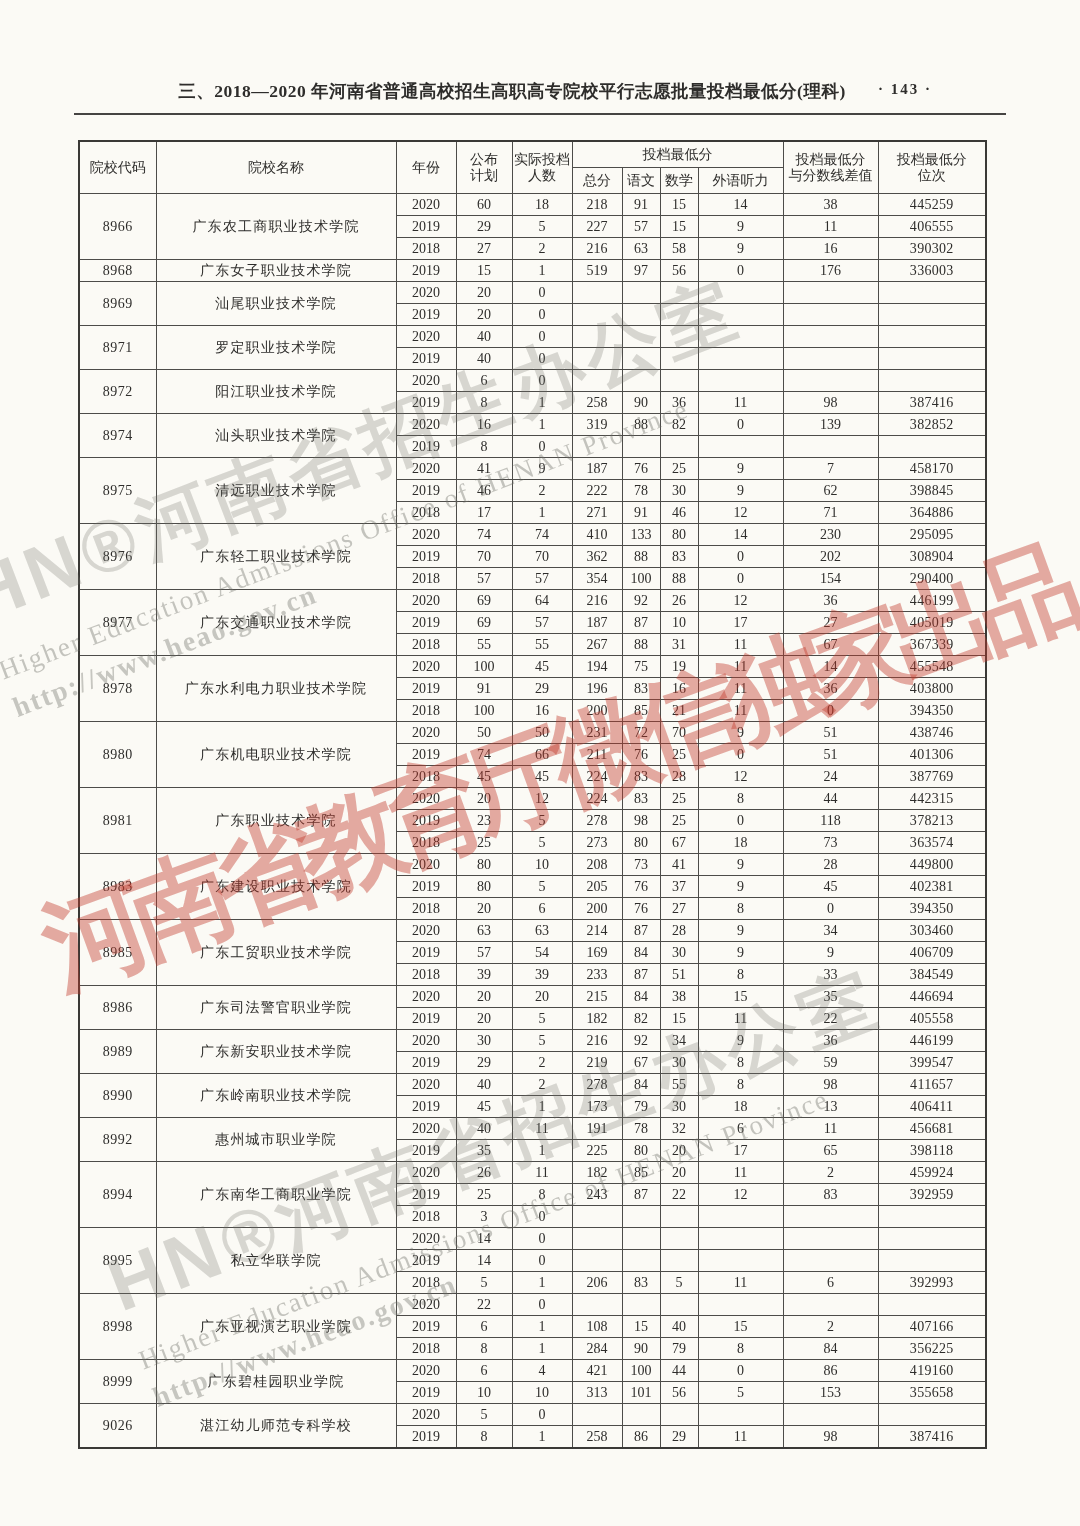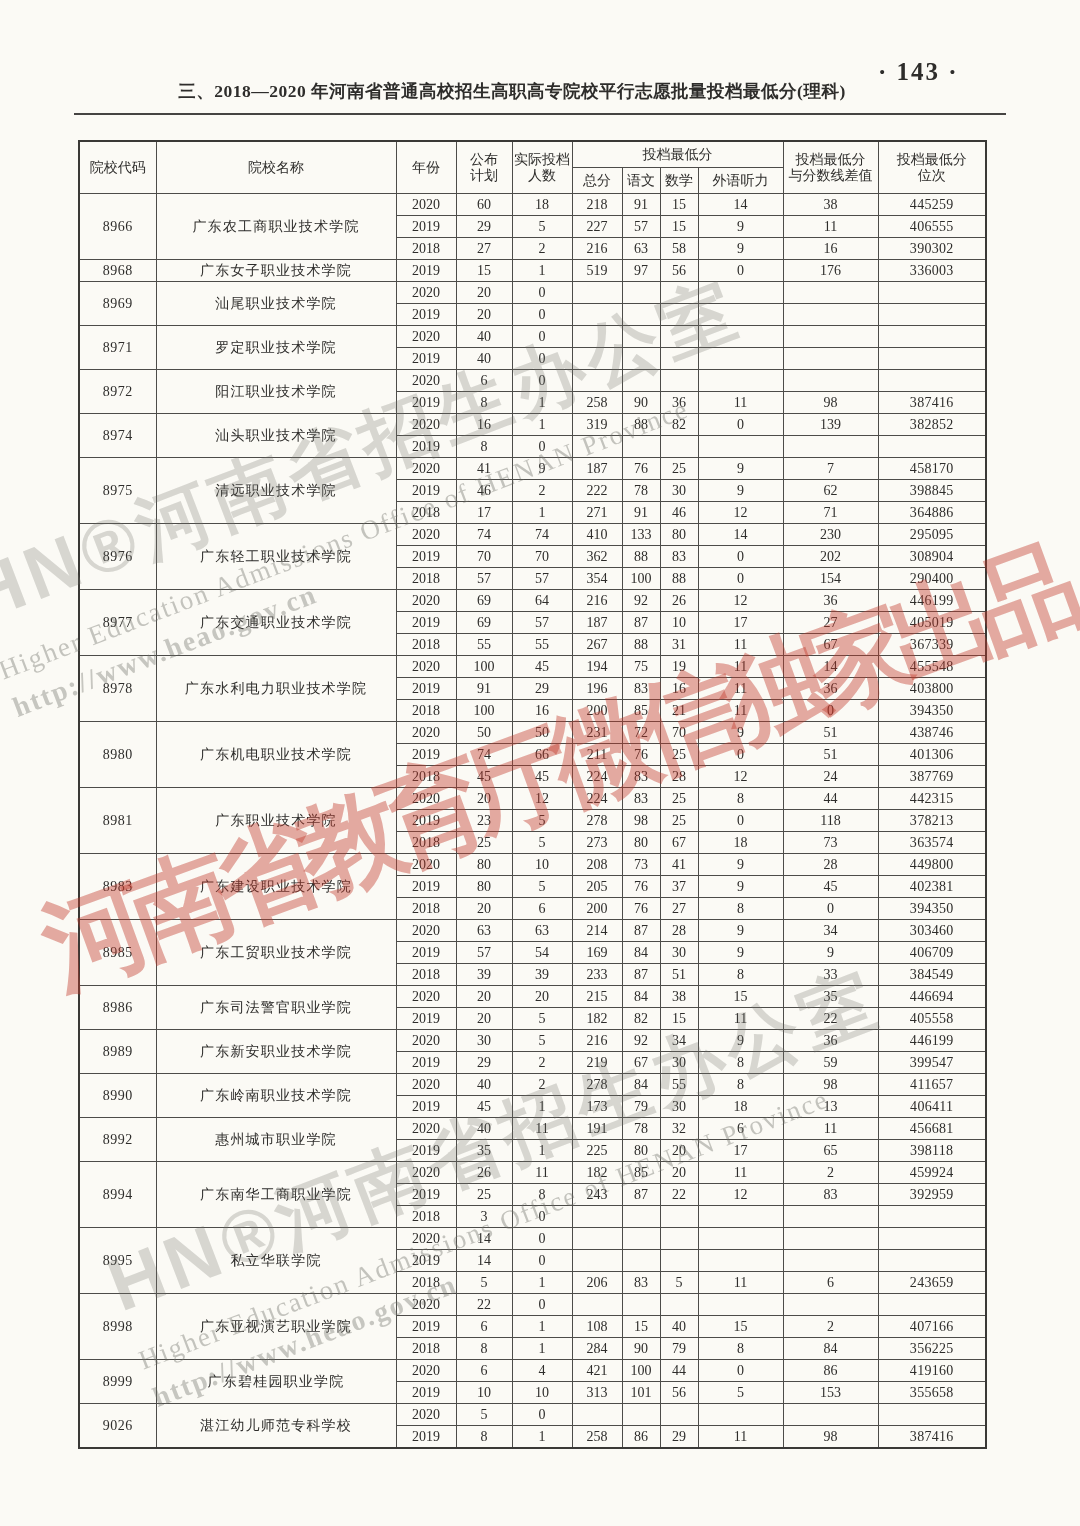--- a/index.html
+++ b/index.html
@@ -7,21 +7,21 @@
     width:1080px;height:1526px;position:relative;overflow:hidden;
     background:#fbfaf5;
     font-family:"Liberation Serif","DejaVu Serif",serif;
     color:#2e2d2b;
   }
   .page-title{
     position:absolute;top:79px;left:82px;width:860px;text-align:center;
     font-size:17.5px;font-weight:bold;letter-spacing:.5px;white-space:nowrap;
   }
   .page-number{
-    position:absolute;top:58px;left:878px;font-size:25px;font-weight:bold;letter-spacing:2px;
+    position:absolute;top:81px;left:878px;font-size:15px;font-weight:bold;letter-spacing:2px;
   }
   .title-rule{
     position:absolute;top:113px;left:74px;width:932px;height:2px;background:#454442;
   }
   table.score{
     position:absolute;top:140px;left:78px;width:907px;
     border-collapse:collapse;table-layout:fixed;
     font-size:14px;
   }
   table.score th,table.score td{
@@ -690,21 +690,21 @@
       </tr>
       <tr>
         <td class="year-cell">2018</td>
         <td class="num">5</td>
         <td class="num">1</td>
         <td class="num">206</td>
         <td class="num">83</td>
         <td class="num">5</td>
         <td class="num">11</td>
         <td class="num">6</td>
-        <td class="rank">243659</td>
+        <td class="rank">392993</td>
       </tr>
       <tr>
         <td rowspan="3" class="code-cell">8998</td>
         <td rowspan="3" class="name-cell">广东亚视演艺职业学院</td>
         <td class="year-cell">2020</td>
         <td class="num">22</td>
         <td class="num">0</td>
         <td class="num"></td>
         <td class="num"></td>
         <td class="num"></td>

